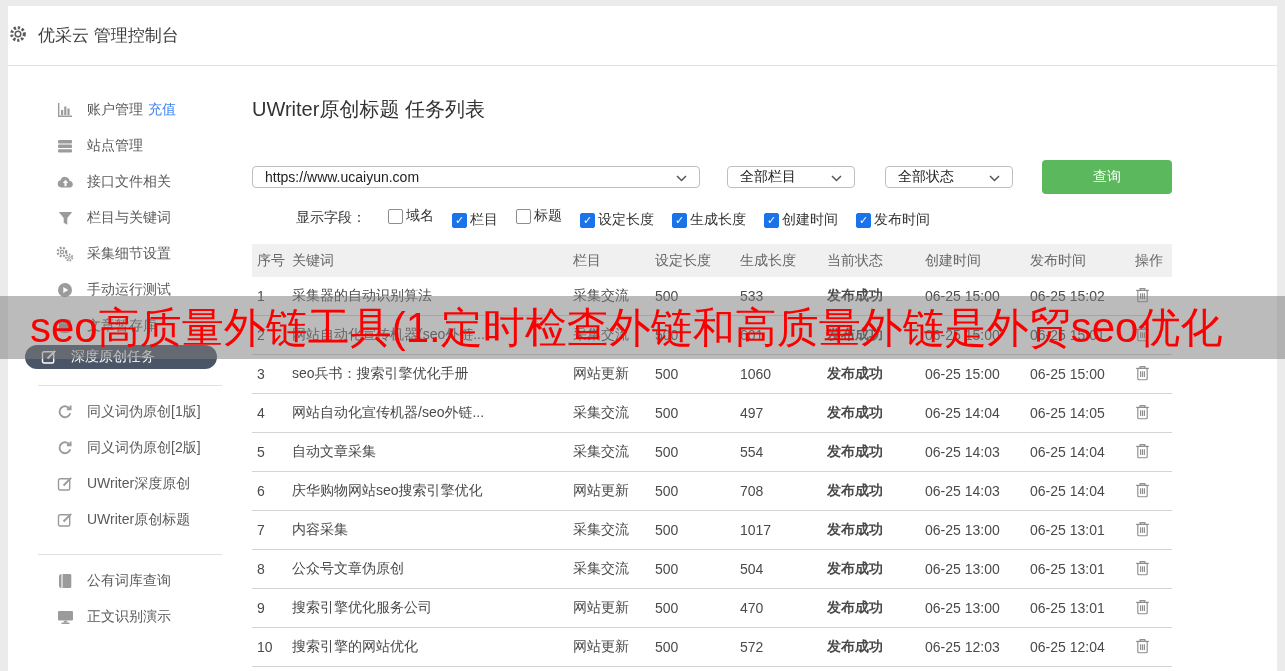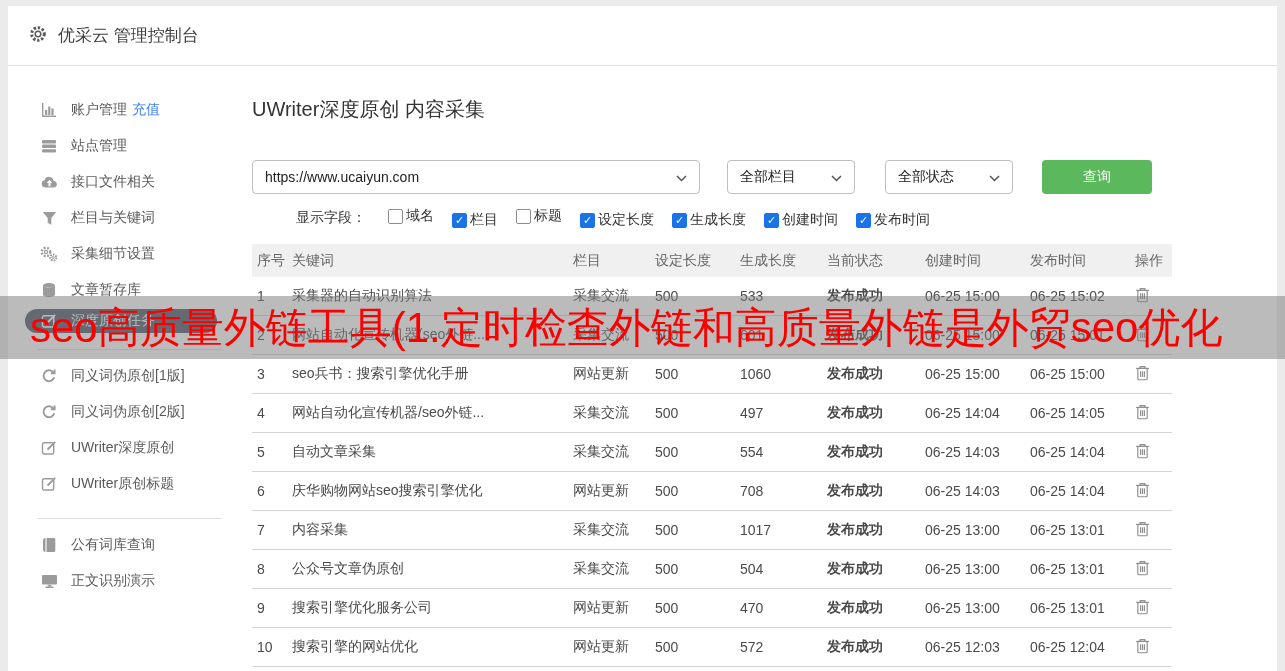--- a/index.html
+++ b/index.html
@@ -1,39 +1,39 @@
 <!DOCTYPE html>
 <html><head>
 <meta charset="utf-8">
 <style>
   html,body{margin:0;padding:0}
   body{width:1285px;height:671px;overflow:hidden;position:relative;background:#ebebeb;
        font-family:"Liberation Sans","DejaVu Sans",sans-serif;}
   .page{position:absolute;left:8px;right:8px;top:6px;bottom:0;background:#fff;}
   
-  .topbar{height:59px;border-bottom:1px solid #e3e3e3;display:flex;align-items:center;padding-left:20px;gap:10px;}
+  .topbar{height:59px;border-bottom:1px solid #e3e3e3;display:flex;align-items:center;gap:10px;}
   .app-title{font-size:17px;color:#3f3f3f;}
   
   .body-row{display:flex;}
   .sidebar{width:244px;flex:none;padding-top:26px;}
-  .nav-item{height:36px;display:flex;align-items:center;padding-left:32px;color:#5a5a5a;font-size:14px;cursor:pointer;}
+  .nav-item{height:36px;display:flex;align-items:center;padding-left:48px;color:#5a5a5a;font-size:14px;cursor:pointer;}
   .nav-item .nav-icon{width:18px;display:inline-flex;justify-content:center;margin-right:13px;flex:none;}
   .nav-item.active{background:#4a5568;color:#fff;margin:1px 35px 1px 17px;padding-left:15px;height:24px;border-radius:12px;}
   .nav-badge{color:#3b82f6;margin-left:5px;}
   .nav-divider{height:1px;background:#e0e0e0;margin:16px 30px 8px 30px;}
   
   .main{flex:1;}
   .page-title{font-size:20px;color:#333;font-weight:normal;margin:30px 0 0 0;}
   .filter-row{margin-top:37px;display:flex;align-items:center;}
-  .select{height:34px;box-sizing:border-box;border:1px solid #bfbfbf;border-radius:4px;background:#fff;
+  .select{height:22px;box-sizing:border-box;border:1px solid #bfbfbf;border-radius:4px;background:#fff;
           display:flex;align-items:center;justify-content:space-between;padding:0 12px;font-size:14px;color:#222;cursor:pointer;}
   .select.site{width:448px;}
   .select.mid{width:128px;margin-left:27px;}
   .select.status{width:128px;margin-left:30px;}
-  .btn-query{width:110px;height:34px;margin-left:29px;background:#5cb85c;color:#fff;border:none;border-radius:4px;
+  .btn-query{width:130px;height:34px;margin-left:29px;background:#5cb85c;color:#fff;border:none;border-radius:4px;
              font-size:14px;cursor:pointer;}
   .fields-row{margin-top:13px;display:flex;align-items:center;font-size:14px;color:#333;margin-left:44px;}
   .fields-label{margin-right:22px;}
   .cb-item{display:inline-flex;align-items:center;margin-right:18px;cursor:pointer;}
   .cb{width:15px;height:15px;box-sizing:border-box;border:1px solid #8d8d8d;border-radius:2px;background:#fff;
       display:inline-flex;align-items:center;justify-content:center;font-size:11px;line-height:1;}
   .cb.on{background:#1a73e8;border-color:#1a73e8;color:#fff;font-weight:bold;}
   .cb-label{margin-left:3px;}
   
   .task-table{margin-top:15px;border-collapse:collapse;table-layout:fixed;width:920px;font-size:14px;}
@@ -107,20 +107,29 @@
               <circle cx="6" cy="6" r="4.2" fill="none" stroke="#9b9b9b" stroke-width="2.4" stroke-dasharray="1.9 1.5"></circle>
               <circle cx="6" cy="6" r="1.6" fill="none" stroke="#9b9b9b" stroke-width="1.2"></circle>
               <circle cx="13.2" cy="11.5" r="3" fill="none" stroke="#9b9b9b" stroke-width="2.1" stroke-dasharray="1.5 1.2"></circle>
               <circle cx="13.2" cy="11.5" r="1" fill="none" stroke="#9b9b9b" stroke-width="1"></circle>
             </svg>
           </span>
           <span>采集细节设置</span>
         </div>
         <div class="nav-item">
           <span class="nav-icon">
+            <svg width="16" height="16" viewBox="0 0 16 16">
+              <circle cx="8" cy="8" r="7" fill="#9b9b9b"></circle>
+              <path d="M6.3 5l5 3-5 3z" fill="#fff"></path>
+            </svg>
+          </span>
+          <span>手动运行测试</span>
+        </div>
+        <div class="nav-item">
+          <span class="nav-icon">
             <svg width="16" height="16" viewBox="0 0 16 16" fill="#9b9b9b">
               <ellipse cx="8" cy="3.2" rx="6" ry="2.2"></ellipse>
               <path d="M2 3.2v9.6c0 1.2 2.7 2.2 6 2.2s6-1 6-2.2V3.2c0 1.2-2.7 2.2-6 2.2s-6-1-6-2.2z"></path>
             </svg>
           </span>
           <span>文章暂存库</span>
         </div>
         <div class="nav-item active">
           <span class="nav-icon">
             <svg width="16" height="16" viewBox="0 0 16 16" fill="none" stroke="#ffffff" stroke-width="1.4">
@@ -183,21 +192,21 @@
               <rect x="1" y="2" width="15" height="9.5" rx="1"></rect>
               <rect x="6.8" y="11.8" width="3.4" height="1.7"></rect>
               <rect x="4.3" y="13.6" width="8.4" height="1.4" rx=".7"></rect>
             </svg>
           </span>
           <span>正文识别演示</span>
         </div>
       </aside>
 
     <main class="main">
-      <h1 class="page-title">UWriter深度原创 内容采集</h1>
+      <h1 class="page-title">UWriter原创标题 任务列表</h1>
 
       <div class="filter-row">
         <div class="select site">
           <span>https://www.ucaiyun.com</span>
           <span><svg width="11" height="7" viewBox="0 0 11 7" fill="none" stroke="#555" stroke-width="1.5">
                 <path d="M1 1l4.5 4.5L10 1"></path>
               </svg></span>
         </div>
         <div class="select mid">
           <span>全部栏目</span>

